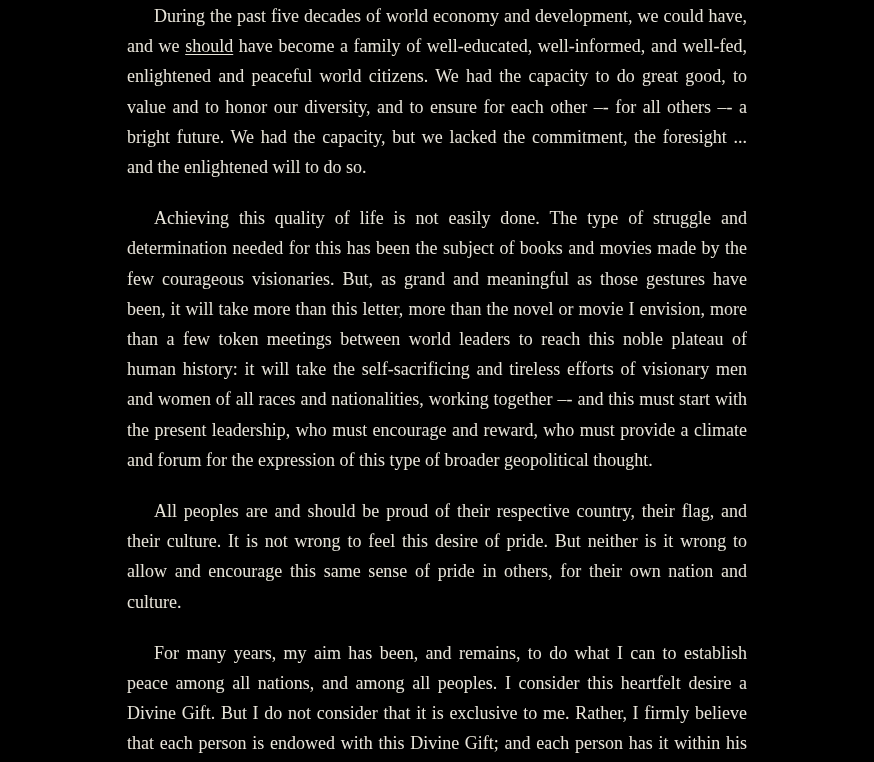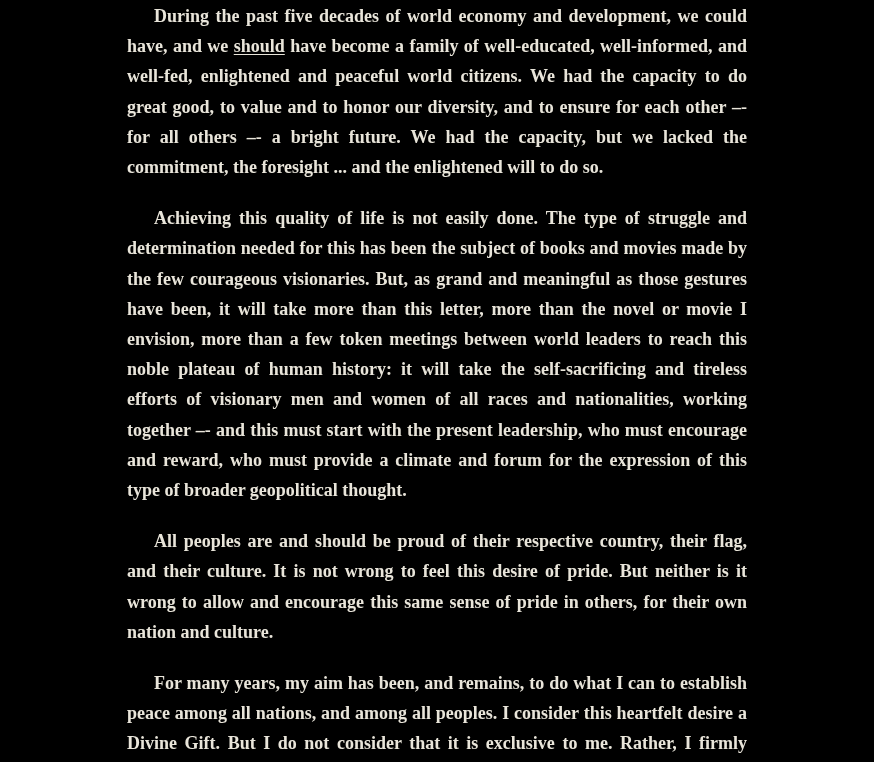--- a/index.html
+++ b/index.html
@@ -17,21 +17,20 @@
     padding-top: 1px;
     font-family: "Liberation Serif", "DejaVu Serif", serif;
     font-size: 18px;
     line-height: 30.2px;
     color: #e9e5da;
     text-align: justify;
   }
   .para {
     margin: 0 0 21px 0;
     text-indent: 27px;
-    font-weight: bold;
   }
   .para:last-child { margin-bottom: 0; }
   .u {
     text-decoration: underline;
     text-underline-offset: 2px;
   }
 </style>
 </head>
 <body style="background: rgb(0, 0, 0);">
 

